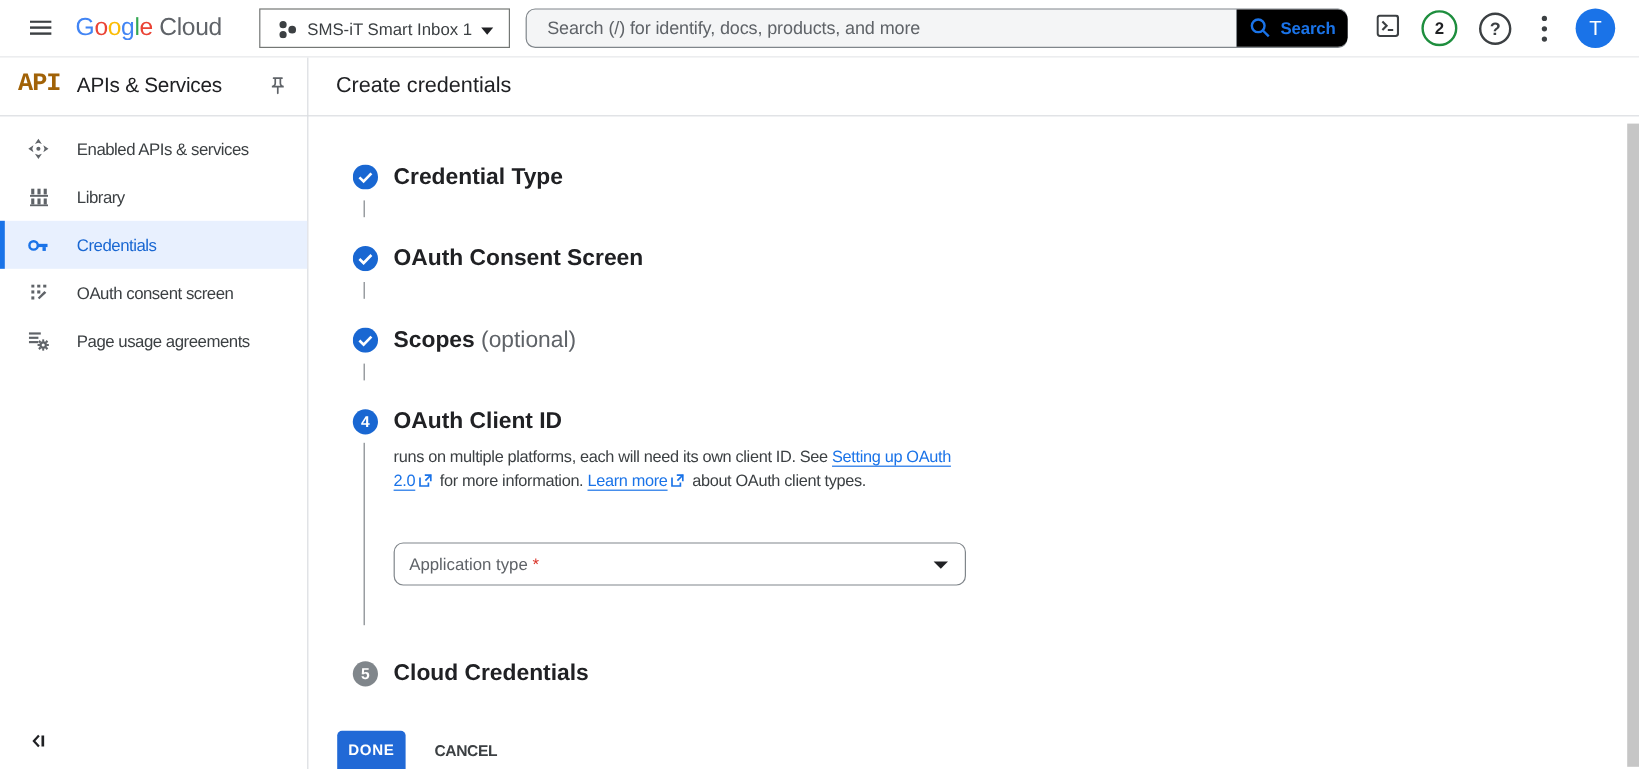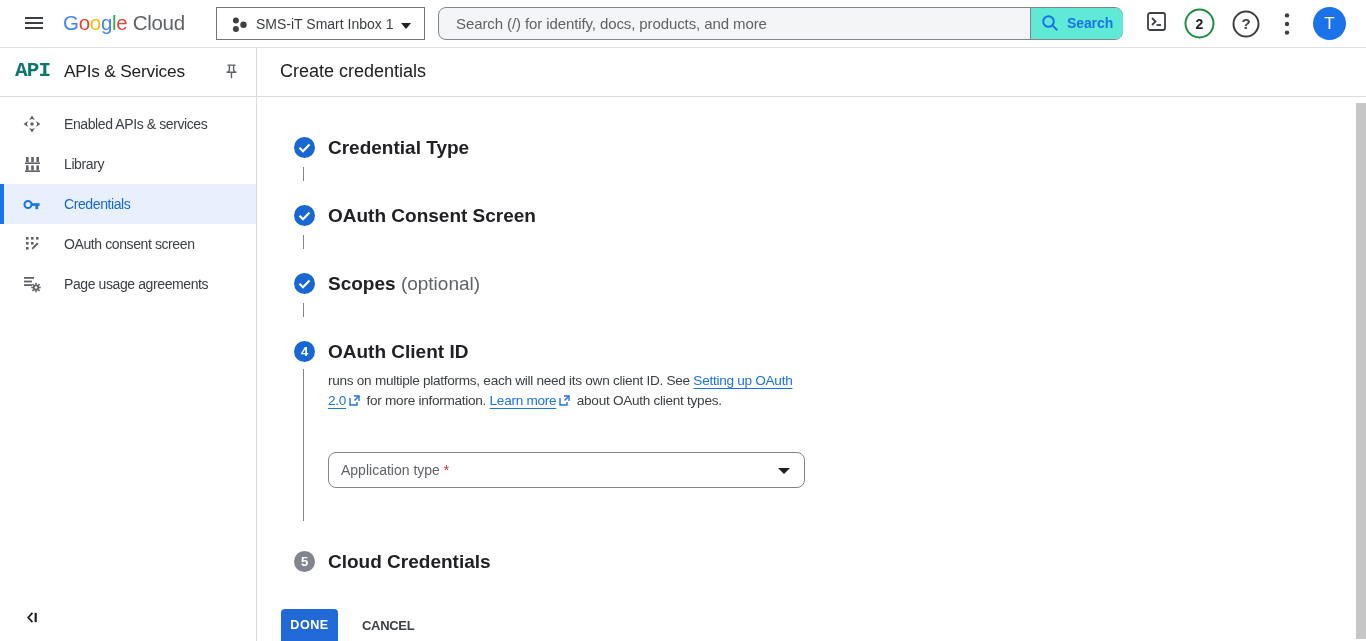--- a/index.html
+++ b/index.html
@@ -18,27 +18,27 @@
   #projbtn { position:absolute; left:216px; top:7px; width:209px; height:33px;
     border:1px solid #747775; border-radius:0; }
   #projtxt { position:absolute; left:39px; top:8px; font-size:14px; color:#3c4043; }
   #projcaret { position:absolute; left:184px; top:15px; width:0; height:0;
     border-left:5.5px solid transparent; border-right:5.5px solid transparent;
     border-top:6px solid #202124; }
 
   #searchbox { position:absolute; left:438px; top:7px; width:685px; height:33px;
     border:1px solid #80868b; border-radius:8px; background:#f4f5f6; }
   #searchbtn { position:absolute; left:591px; top:0; width:93px; height:31px;
-    border-left:1px solid #80868b; background:#5eead4; border-radius:0 8px 8px 0; }
+    border-left:1px solid #80868b; background:#000000; border-radius:0 8px 8px 0; }
   #searchph { position:absolute; left:17px; top:7px; font-size:15px; color:#5f6368; letter-spacing:-0.1px; }
   #searchlbl { position:absolute; left:36px; top:7px; font-size:14px; color:#1a73e8; font-weight:700; letter-spacing:-0.1px; }
 
   
   #apilogo { position:absolute; left:15px; top:11px; font-family:"Liberation Mono", monospace;
-    font-weight:700; font-size:21px; color:#0f766e; letter-spacing:-0.8px; }
+    font-weight:700; font-size:21px; color:#a16207; letter-spacing:-0.8px; }
   #apiservices { position:absolute; left:64px; top:13px; font-size:17.3px; color:#202124; letter-spacing:-0.2px; }
   #crheader { position:absolute; left:280px; top:13px; font-size:18px; color:#202124; }
 
   .navitem { position:absolute; left:0; width:256px; height:40px; }
   .navtxt { position:absolute; left:64px; top:12px; font-size:14px; color:#3c4043; letter-spacing:-0.4px; }
   .navsel { background:#e8f0fe; }
   .navsel .navtxt { color:#1967d2; }
   #selbar { position:absolute; left:0; top:184px; width:4px; height:40px; background:#1a73e8; }
 
   

